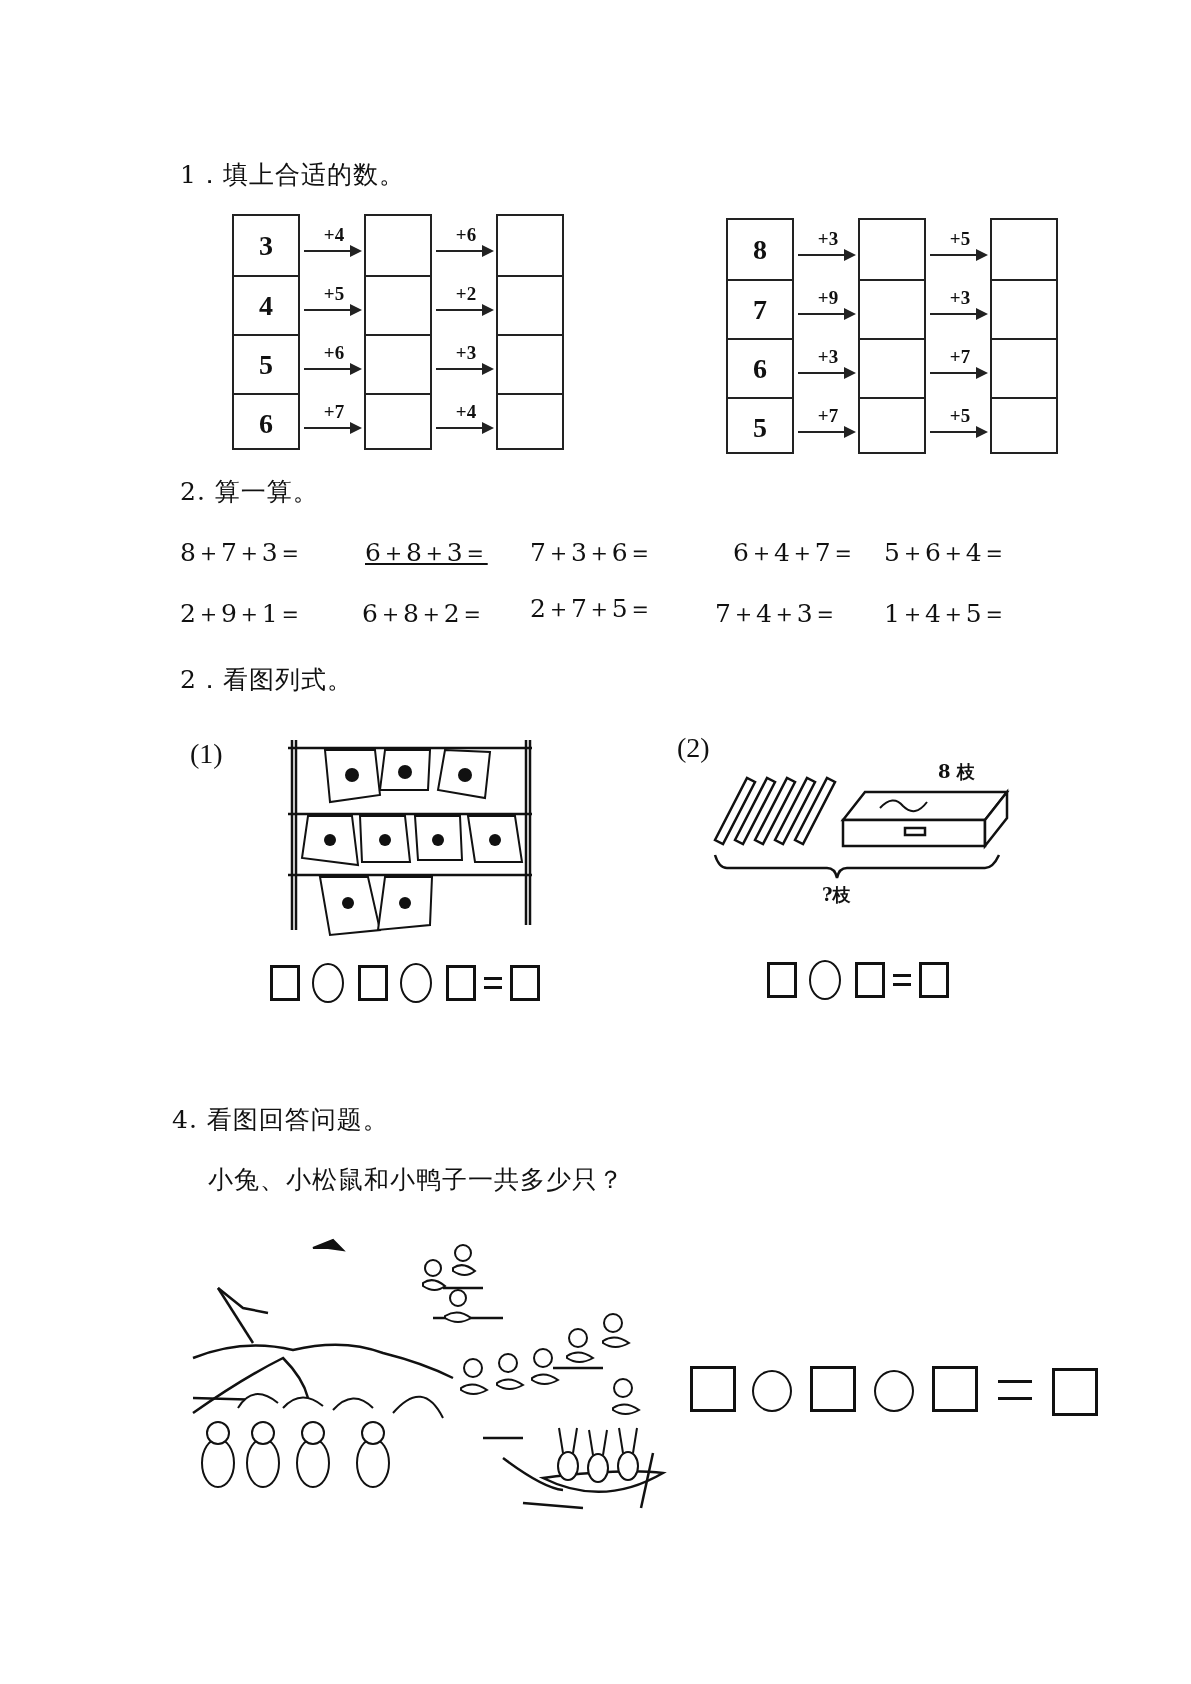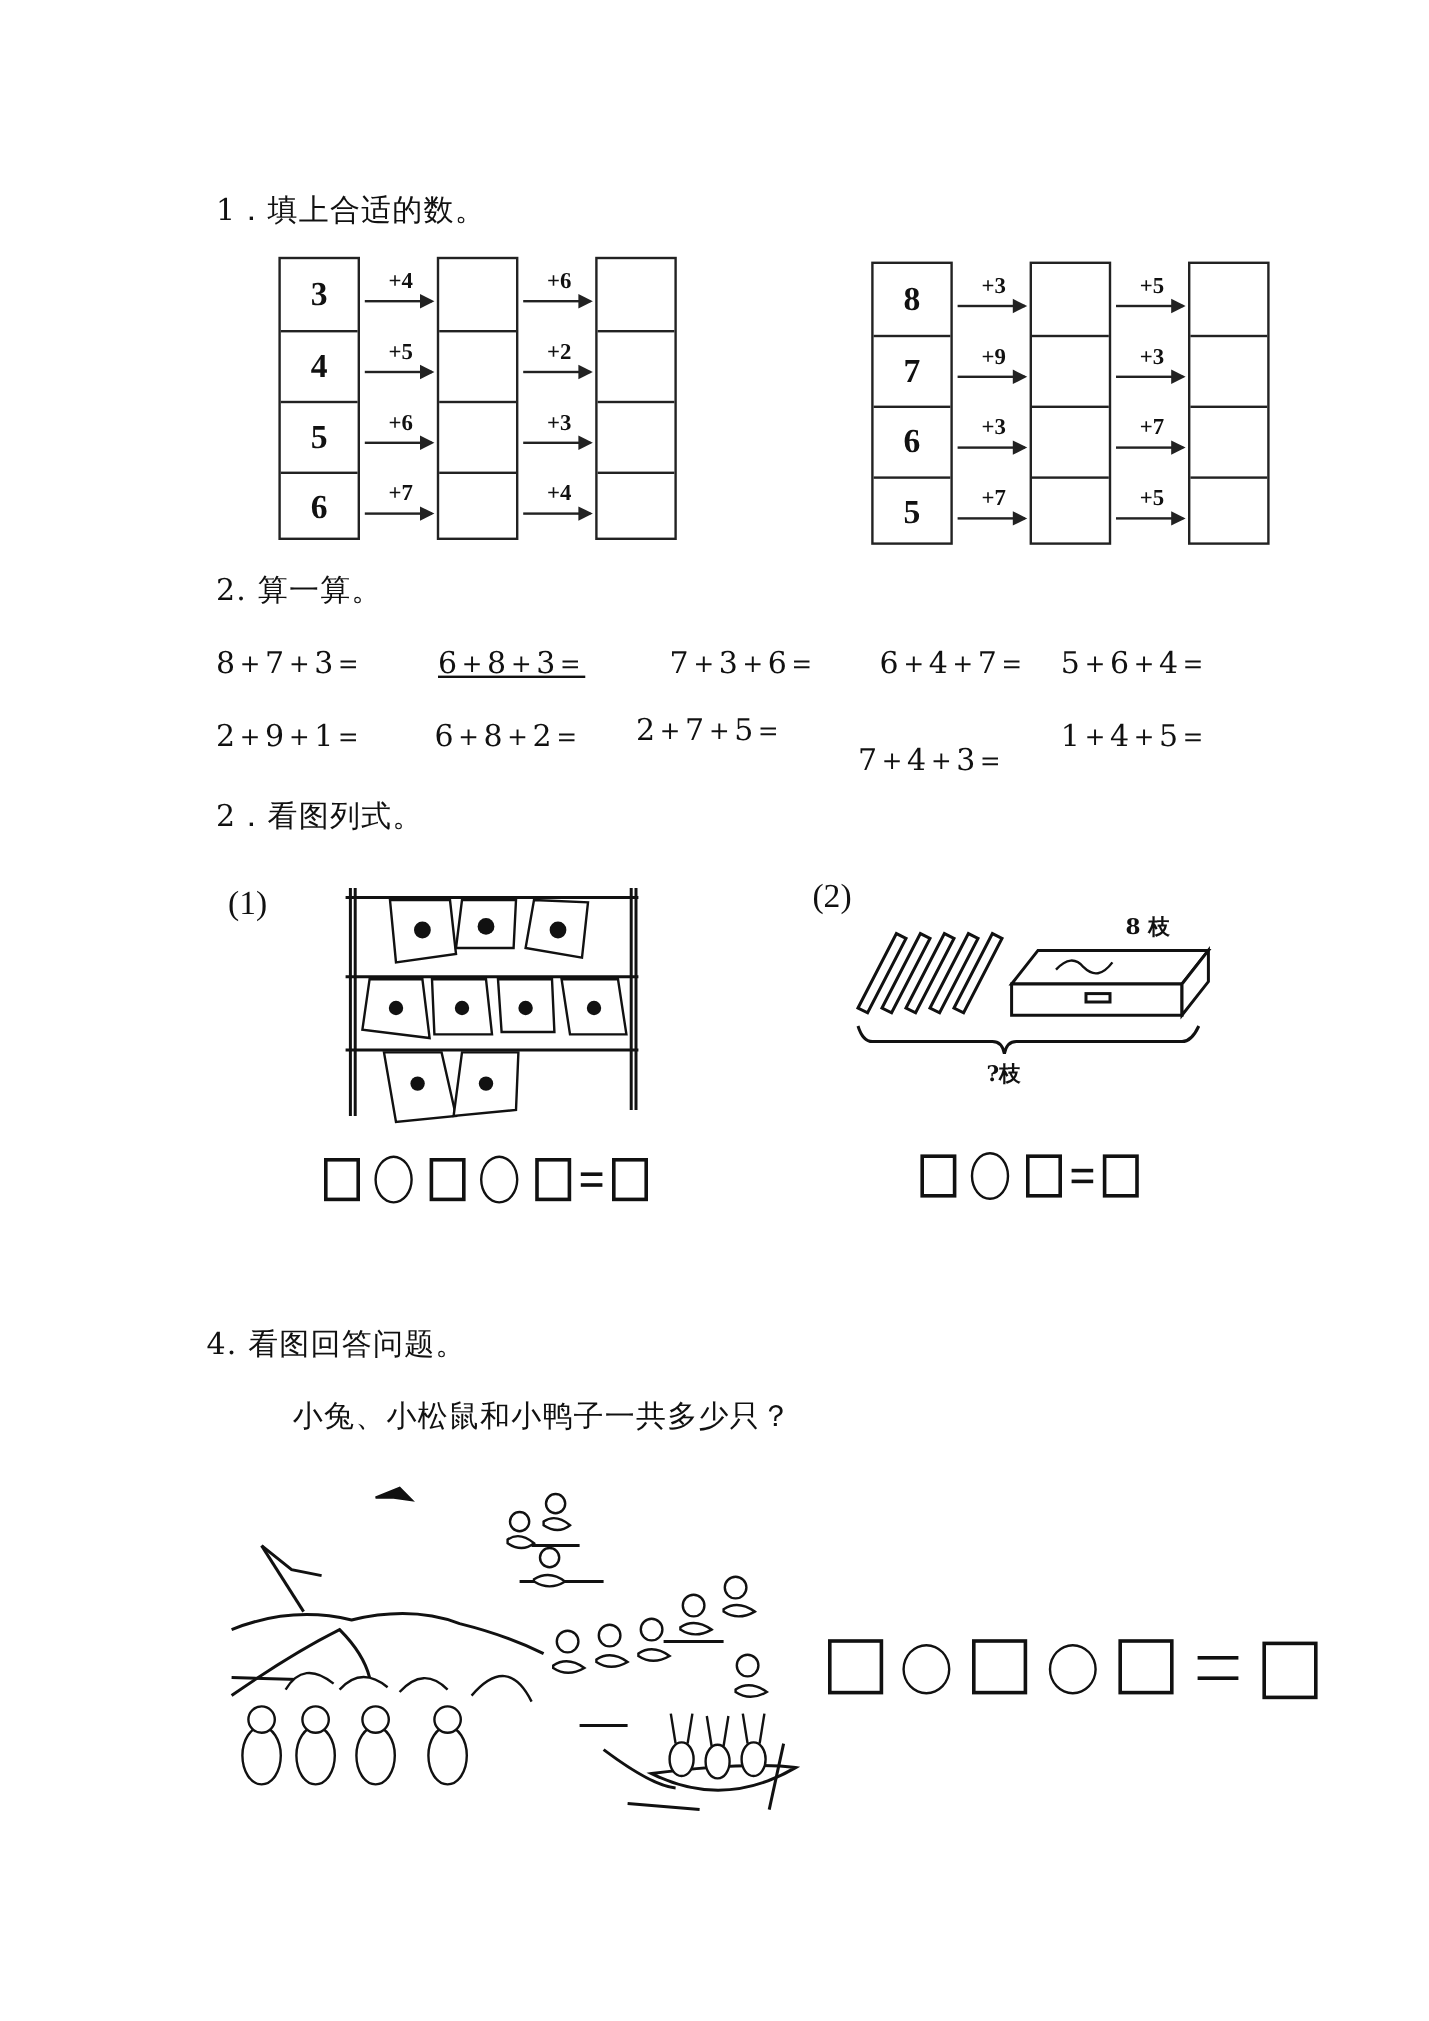--- a/index.html
+++ b/index.html
@@ -111,28 +111,28 @@
   <div class="op" style="left:209px;top:128px;">+7</div>
   <div class="arrow" style="left:204px;top:154px;width:56px;"></div>
   <div class="op" style="left:209px;top:187px;">+5</div>
   <div class="arrow" style="left:204px;top:213px;width:56px;"></div>
 </div>
 
 <div class="abs heading" style="left:180px;top:475px;">2. 算一算。</div>
 
 <div class="abs eq" style="left:180px;top:536px;">8＋7＋3＝</div>
 <div class="abs eq" style="left:365px;top:536px;text-decoration:underline;">6＋8＋3＝</div>
-<div class="abs eq" style="left:530px;top:536px;margin-left:28px;">7＋3＋6＝</div>
+<div class="abs eq" style="left:530px;top:536px;">7＋3＋6＝</div>
 <div class="abs eq" style="left:715px;top:536px;margin-left:18px;">6＋4＋7＝</div>
 <div class="abs eq" style="left:884px;top:536px;">5＋6＋4＝</div>
 
 <div class="abs eq" style="left:180px;top:597px;">2＋9＋1＝</div>
 <div class="abs eq" style="left:362px;top:597px;">6＋8＋2＝</div>
 <div class="abs eq" style="left:530px;top:592px;">2＋7＋5＝</div>
-<div class="abs eq" style="left:715px;top:597px;margin-top:20px;">7＋4＋3＝</div>
+<div class="abs eq" style="left:715px;top:597px;">7＋4＋3＝</div>
 <div class="abs eq" style="left:884px;top:597px;">1＋4＋5＝</div>
 
 <div class="abs heading" style="left:180px;top:663px;">2．看图列式。</div>
 
 <div class="panel" style="left:180px;top:720px;width:420px;height:300px;">
   <div class="panel-label" style="left:10px;top:18px;">(1)</div>
   <svg width="420" height="230" style="position:absolute;left:0;top:0;" viewBox="0 0 420 230">
     <g stroke="#111" stroke-width="2.5" fill="none">
       <line x1="112" y1="20" x2="112" y2="210"></line>
         <line x1="116" y1="20" x2="116" y2="210"></line>
@@ -203,21 +203,21 @@
   <div style="position:absolute;left:102px;top:240px;width:220px;height:40px;">
     <div class="sq" style="left:0;top:2px;width:30px;height:36px;"></div>
     <div class="ci" style="left:42px;top:0;width:32px;height:40px;"></div>
     <div class="sq" style="left:88px;top:2px;width:30px;height:36px;"></div>
     <div class="eqsign" style="left:126px;top:14px;width:18px;height:12px;"></div>
     <div class="sq" style="left:152px;top:2px;width:30px;height:36px;"></div>
   </div>
 </div>
 
 <div class="abs heading" style="left:172px;top:1103px;">4. 看图回答问题。</div>
-<div class="abs heading" style="left:208px;top:1163px;margin-left:36px;">小兔、小松鼠和小鸭子一共多少只？</div>
+<div class="abs heading" style="left:208px;top:1163px;">小兔、小松鼠和小鸭子一共多少只？</div>
 
 <svg class="abs" width="490" height="285" style="left:183px;top:1228px;" viewBox="0 0 490 285">
   <g stroke="#111" stroke-width="2.5" fill="none">
 
     <path d="M10 130 Q60 110 110 122 Q160 110 200 125 Q240 135 270 150"></path>
     <path d="M10 185 Q60 150 100 130 Q120 150 125 170"></path>
     <path d="M10 170 L80 172"></path>
 
     <path d="M35 60 L70 115"></path>
       <path d="M35 60 L60 80 L85 85"></path>

